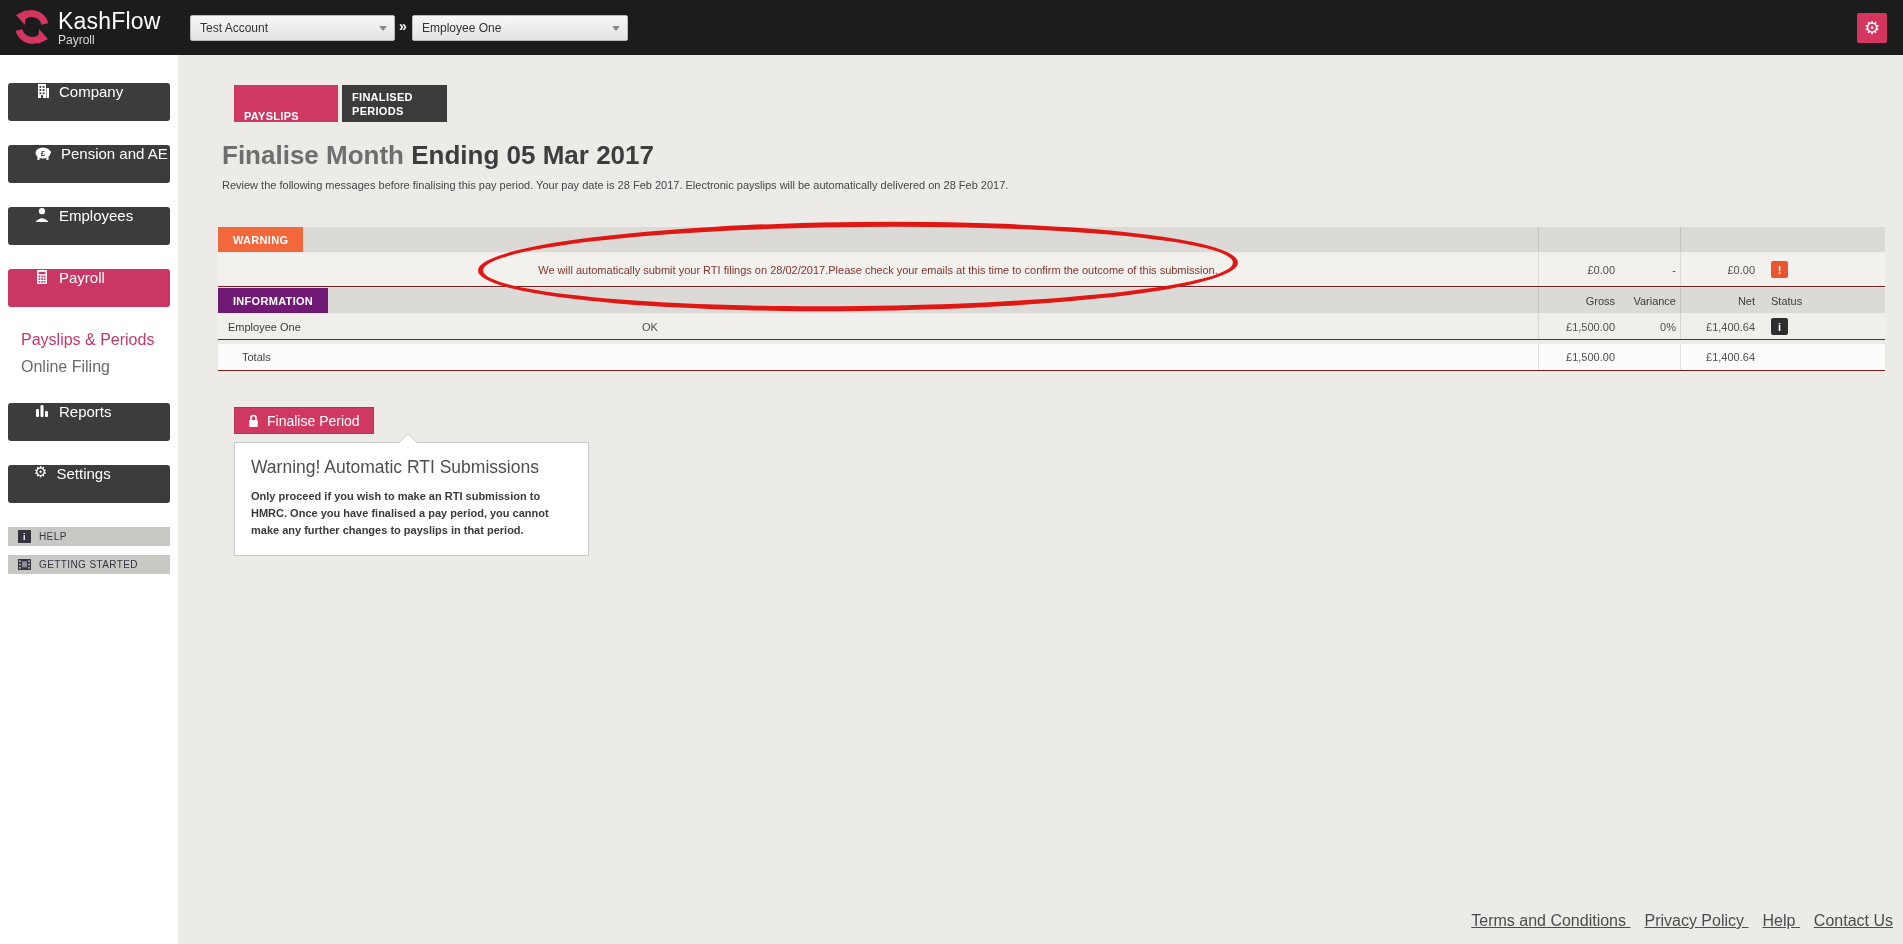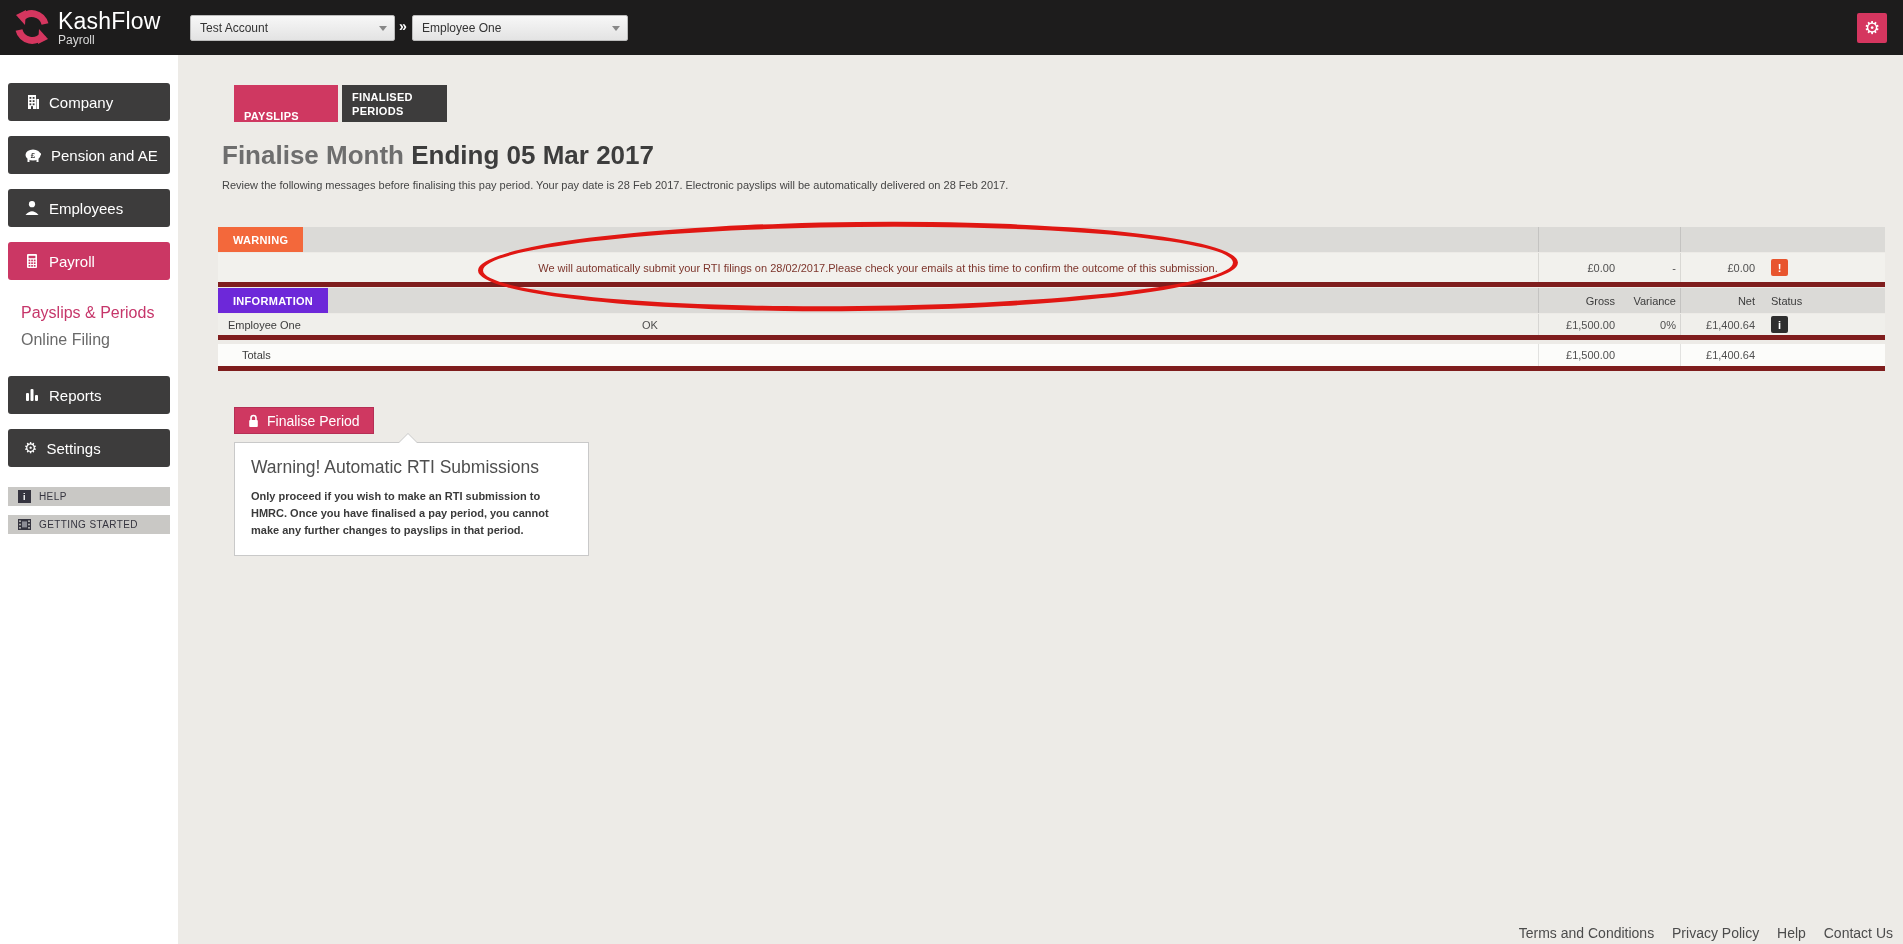--- a/index.html
+++ b/index.html
@@ -36,22 +36,22 @@
     display:flex; align-items:center; justify-content:center;
   }
   .gear-glyph { font-family:"DejaVu Sans", sans-serif; font-size:18px; line-height:1; color:#fff; }
   
   .layout { display:flex; height:889px; }
   aside { width:178px; background:#ffffff; flex:none; }
   main { flex:1; position:relative; padding:30px 18px 0 40px; }
   
   .side-item {
     --item-bg:#3d3c3c;
-    margin:0 8px 15px 8px; height:38px; background:var(--item-bg); border-radius:3px;
-    color:#fff; display:flex; align-items:center; padding-left:16px; gap:9px;
+    margin:0 8px 24px 8px; height:38px; background:var(--item-bg); border-radius:3px;
+    color:#fff; display:flex; padding-left:26px; gap:9px;
     font-size:15px; cursor:pointer;
   }
   .side-item.first { margin-top:28px; }
   .side-item.active { --item-bg:#cb3764; background:var(--item-bg); }
   .side-sub { margin:24px 0 0 21px; }
   .side-sub-link { font-size:16px; margin-bottom:9px; cursor:pointer; }
   .side-sub-link.active { color:#c6366a; }
   .side-sub-link.plain { color:#6a6a6a; }
   .side-item.reports { margin-top:27px; }
   .side-flat {
@@ -83,23 +83,23 @@
   .c-gross  { width:87px;  text-align:right; padding-right:10px; border-left:1px solid rgba(0,0,0,0.10); align-self:stretch; display:flex; align-items:center; justify-content:flex-end; }
   .c-var    { width:55px;  text-align:right; padding-right:4px; align-self:stretch; display:flex; align-items:center; justify-content:flex-end; }
   .c-net    { width:85px;  text-align:right; padding-right:10px; border-left:1px solid rgba(0,0,0,0.10); align-self:stretch; display:flex; align-items:center; justify-content:flex-end; }
   .c-status { width:120px; padding-left:6px; align-self:stretch; display:flex; align-items:center; }
   .bar { height:25px; background:#dbdad7; font-size:11px; color:#3c3c3c; }
   .bar-label {
     height:25px; display:flex; align-items:center; padding:0 15px;
     color:#fff; font-weight:bold; font-size:11px; letter-spacing:0.3px;
   }
   .bar-label.warn { background:#f3683b; }
-  .bar-label.info { background:#6d28d9; }
+  .bar-label.info { background:#701a75; }
   .bar .c-gross, .bar .c-var, .bar .c-net { font-weight:normal; }
-  .row { font-size:11px; color:#4f4f4f; margin-top:1px; border-bottom:5px solid #7f1d1d; }
+  .row { font-size:11px; color:#4f4f4f; margin-top:1px; border-bottom:1px solid #7f1d1d; }
   .row-message { height:34px; background:#f2f1ed; }
   .row-message .c-main { text-align:center; color:#7d352c; padding:0 10px; }
   .row-emp { height:26px; background:#f0efeb; }
   .row-emp .c-main { display:flex; }
   .emp-name { width:424px; padding-left:10px; color:#3c3c3c; }
   .row-totals { height:27px; background:#fcfcfa; margin-top:4px; }
   .row-totals .c-main { padding-left:24px; color:#3c3c3c; }
   .st-icon {
     width:17px; height:17px; border-radius:2px; color:#fff; font-size:11px; font-weight:bold;
     display:flex; align-items:center; justify-content:center; cursor:pointer;
@@ -126,21 +126,21 @@
   }
   .tooltip-title { font-size:17.5px; color:#4e4e4e; }
   .tooltip-body { font-size:11px; color:#3a3a3a; line-height:1.55; margin-top:10px;font-weight:bold; }
   
   .annot-ellipse {
     position:absolute; left:478px; top:222px; width:760px; height:89px;
     border:5px solid #e01713; border-radius:50%; transform:rotate(-0.6deg);
     pointer-events:none;
   }
   
-  .site-footer { position:absolute; right:10px; bottom:3px; font-size:14px; color:#4c4c4c; }
+  .site-footer { position:absolute; right:10px; bottom:14px; font-size:16px; color:#4c4c4c;text-decoration:underline; }
   .site-footer span { margin-left:14px; cursor:pointer; }
 </style>
 </head>
 <body>
 
 <div class="hdr">
   <div class="brand">
     <svg width="40" height="40" viewBox="0 0 40 40">
       <path d="M33 17 A 13.5 13.5 0 0 0 9 12" stroke="#d5365f" stroke-width="7" fill="none"></path>
       <polygon points="14,3 4,8 13,18" fill="#d5365f"></polygon>

